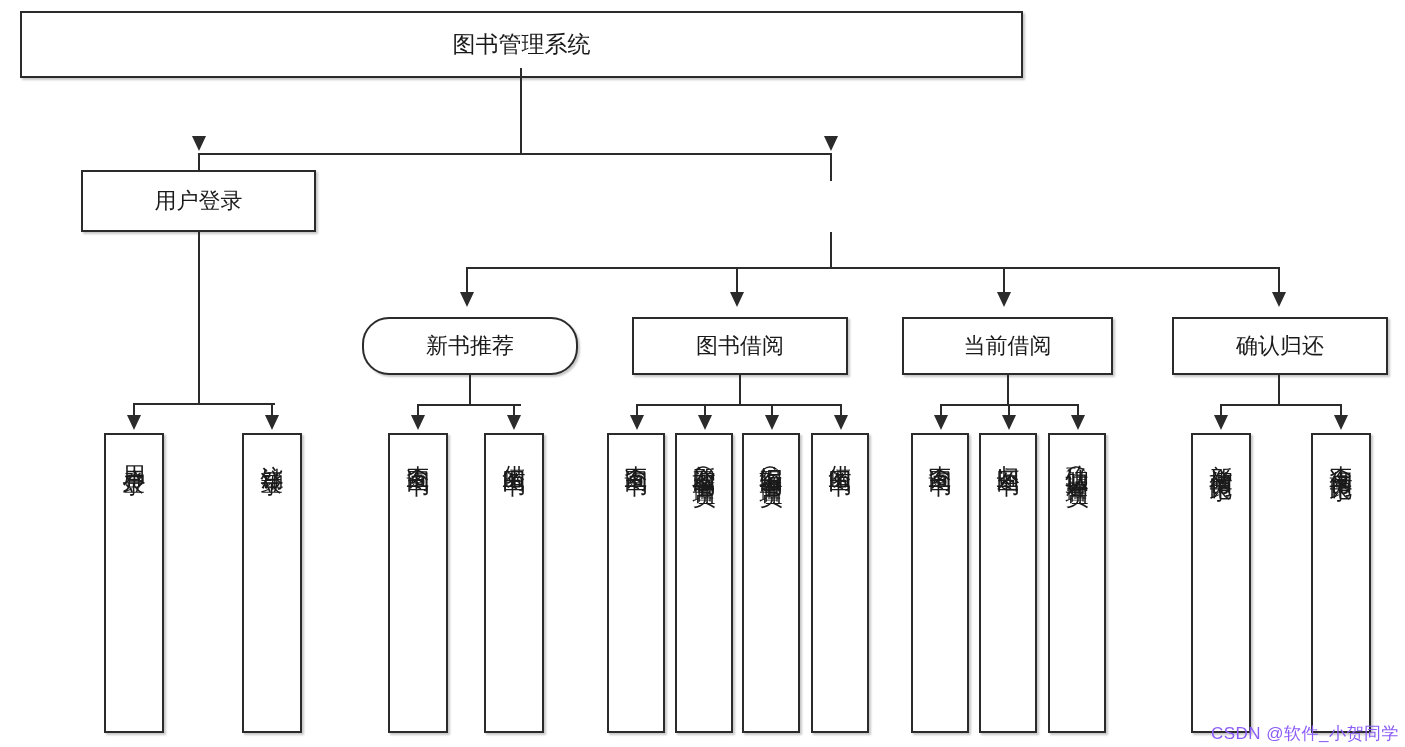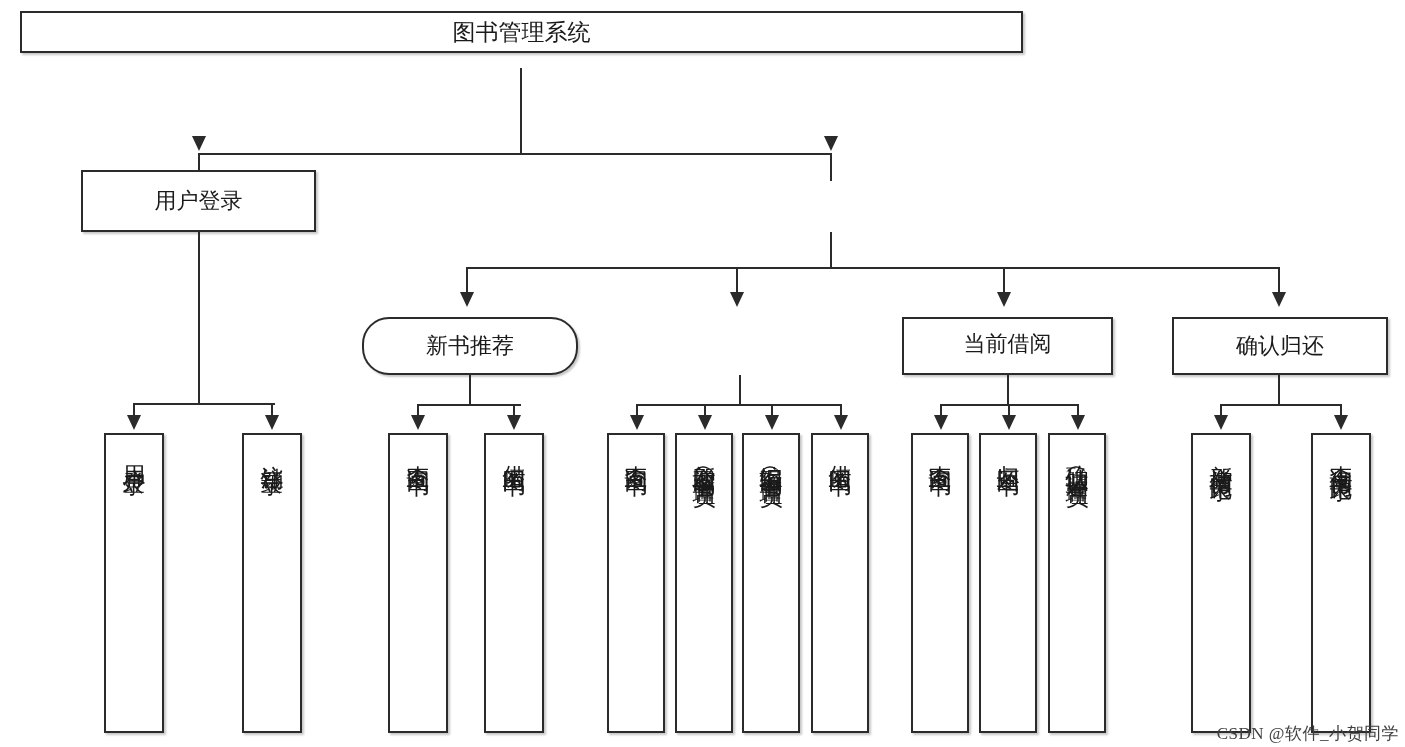--- a/index.html
+++ b/index.html
@@ -31,40 +31,40 @@
     color: #1a1a1a;
   }
   .node .label {
     display: block;
     text-align: center;
     line-height: 1.25;
     white-space: nowrap;
   }
   
   .node.root {
-    left: 20px;  top: 11px;  width: 1003px; height: 42px;
+    left: 20px;  top: 11px;  width: 1003px; height: 67px;
     font-size: 23px;
   }
   
   .node.lvl2 {
     width: 235px; height: 62px;
     top: 170px;
     font-size: 22px;
   }
   .node.lvl2.n-user-login { left: 81px; }
   .node.lvl2.n-book-manage { left: 711px; }
 
   
   .node.lvl3 {
     top: 317px; height: 58px;
     font-size: 22px;
   }
   .node.lvl3.n-new-book   { left: 362px;  width: 216px; border-radius: 27px; }
   .node.lvl3.n-borrow     { left: 632px;  width: 216px; }
-  .node.lvl3.n-current    { left: 902px;  width: 211px; font-family: Liberation Mono, monospace; }
+  .node.lvl3.n-current    { left: 902px;  width: 211px; }
   .node.lvl3.n-record     { left: 1172px; width: 216px; }
 
   
   .node.leaf {
     top: 433px;
     height: 300px;
     align-items: flex-start;
     justify-content: center;
     padding-top: 12px;
   }
@@ -92,25 +92,24 @@
     border-left: 7px solid transparent;
     border-right: 7px solid transparent;
     border-top: 15px solid #2b2b2b;
   }
   
   .watermark {
     position: absolute;
     right: 6px;
     bottom: 2px;
     font-size: 17px;
-    color: #404040;
+    color: #8b5cf6;
     letter-spacing: 0.5px;
     user-select: none;
     white-space: nowrap;
-    font-family: Liberation Serif, serif;
   }
 </style>
 </head>
 <body>
 
 <div id="canvas">
 
   <div class="node root">
     <span class="label">图书管理系统</span>
   </div>
@@ -142,20 +141,23 @@
   <div class="ln v" style="left:736px; top:267px; height:27px;"></div>
   <div class="arrow" style="left:730px; top:292px;"></div>
   <div class="ln v" style="left:1003px; top:267px; height:27px;"></div>
   <div class="arrow" style="left:997px; top:292px;"></div>
   <div class="ln v" style="left:1278px; top:267px; height:27px;"></div>
   <div class="arrow" style="left:1272px; top:292px;"></div>
 
   <div class="node lvl3 n-new-book">
     <span class="label">新书推荐</span>
   </div>
+  <div class="node lvl3 n-borrow">
+    <span class="label">图书借阅</span>
+  </div>
   <div class="node lvl3 n-current">
     <span class="label">当前借阅</span>
   </div>
   <div class="node lvl3 n-record">
     <span class="label">确认归还</span>
   </div>
 
   <div class="ln v" style="left:469px; top:375px; height:30px;"></div>
   <div class="ln h" style="left:417px; top:404px; width:104px;"></div>
   <div class="ln v" style="left:417px; top:404px; height:13px;"></div>

